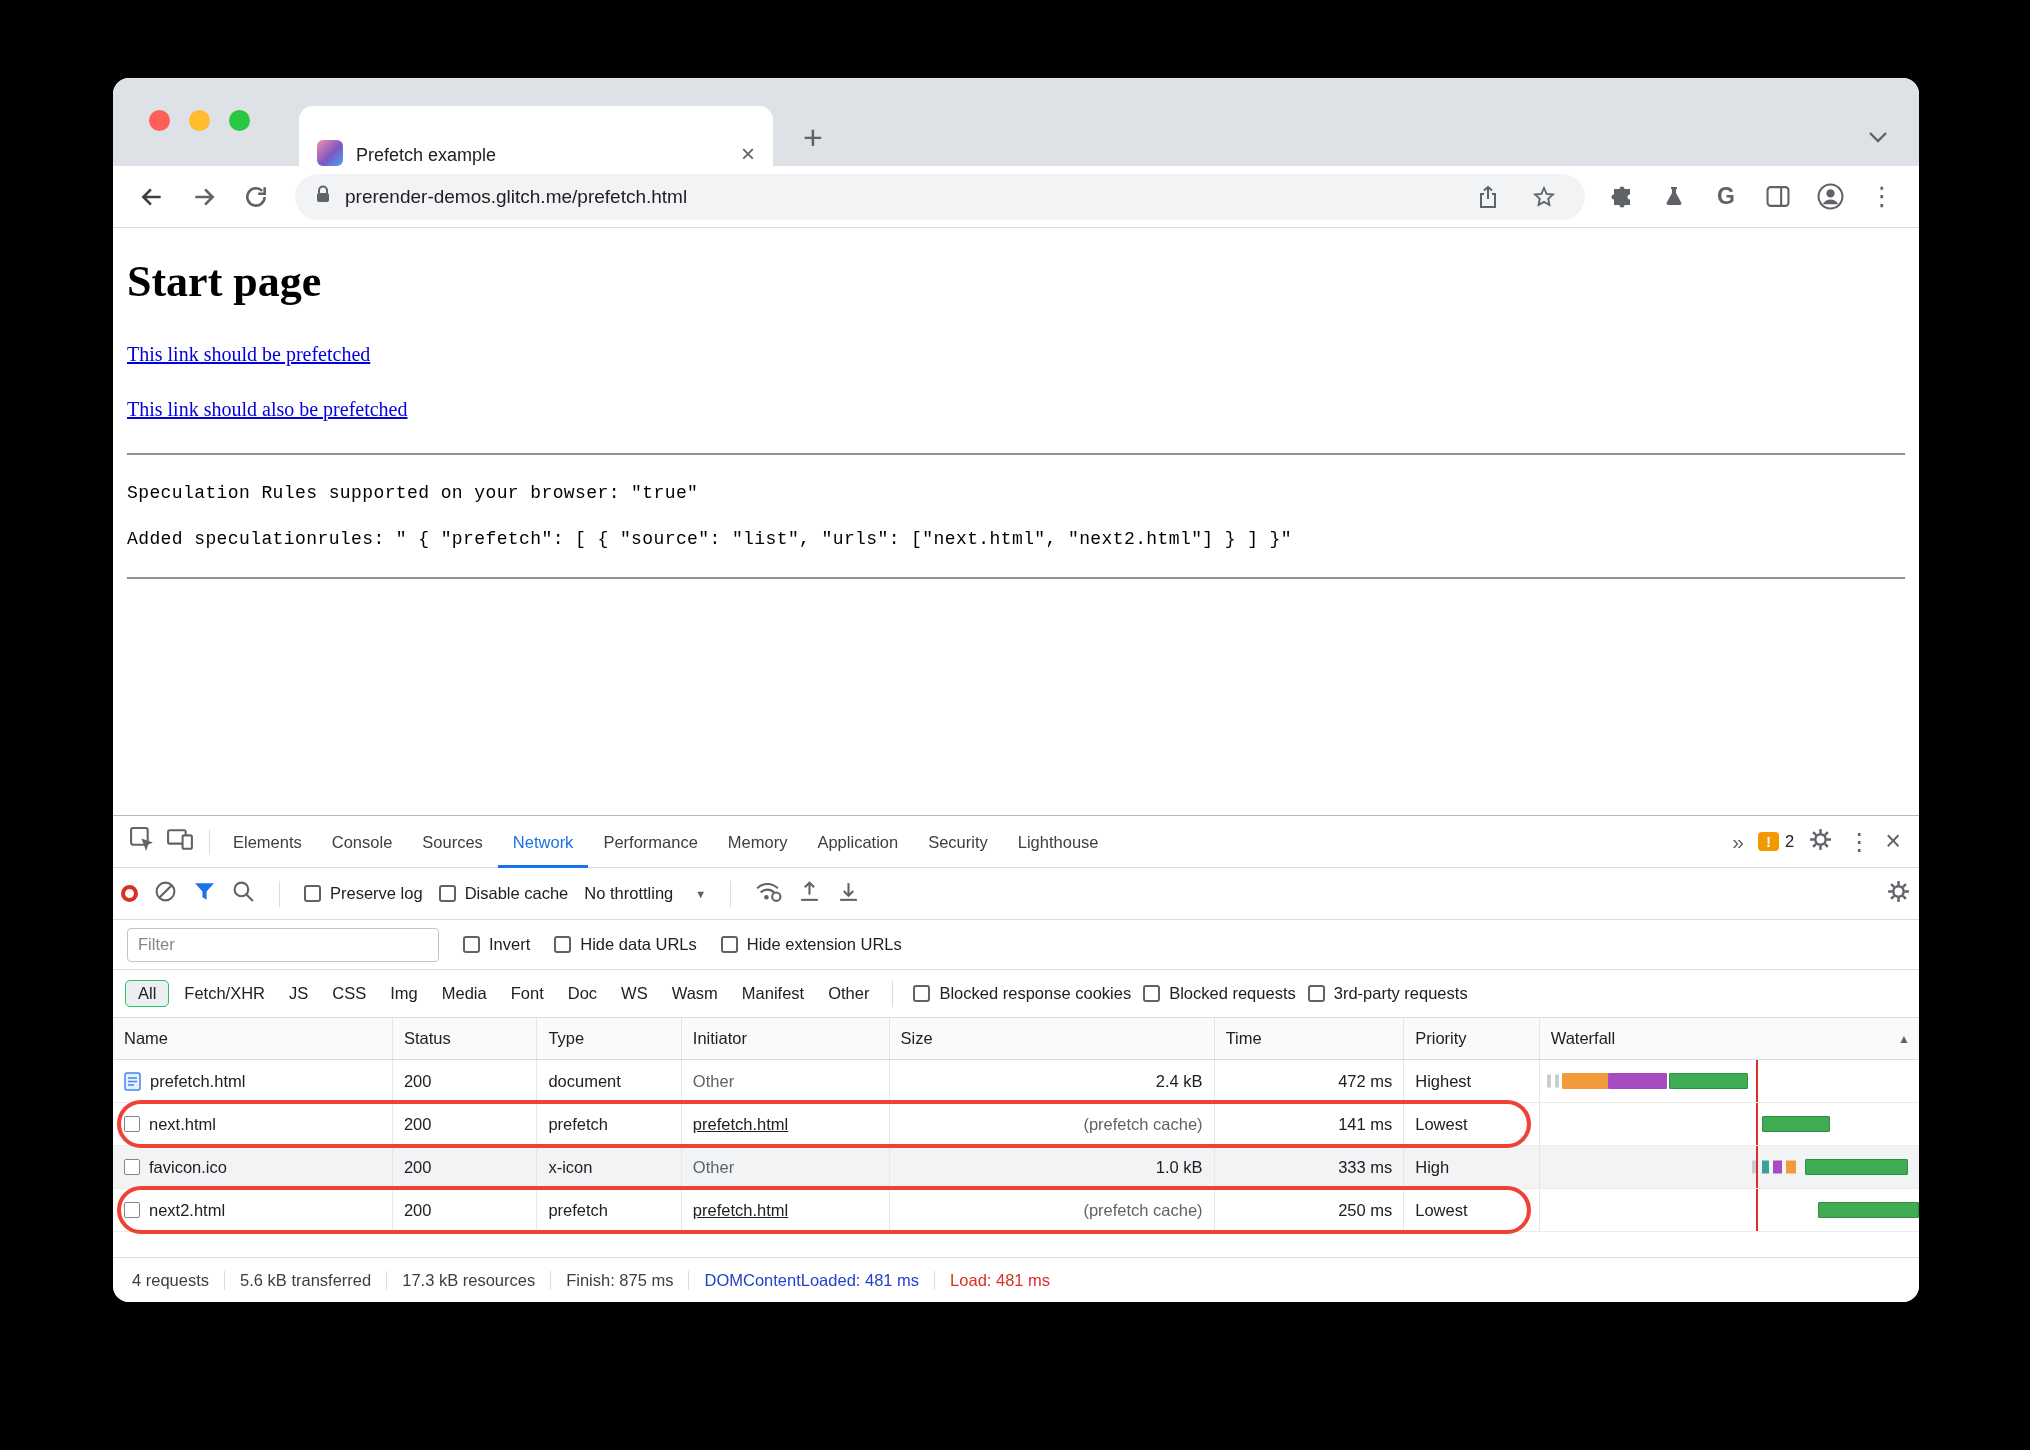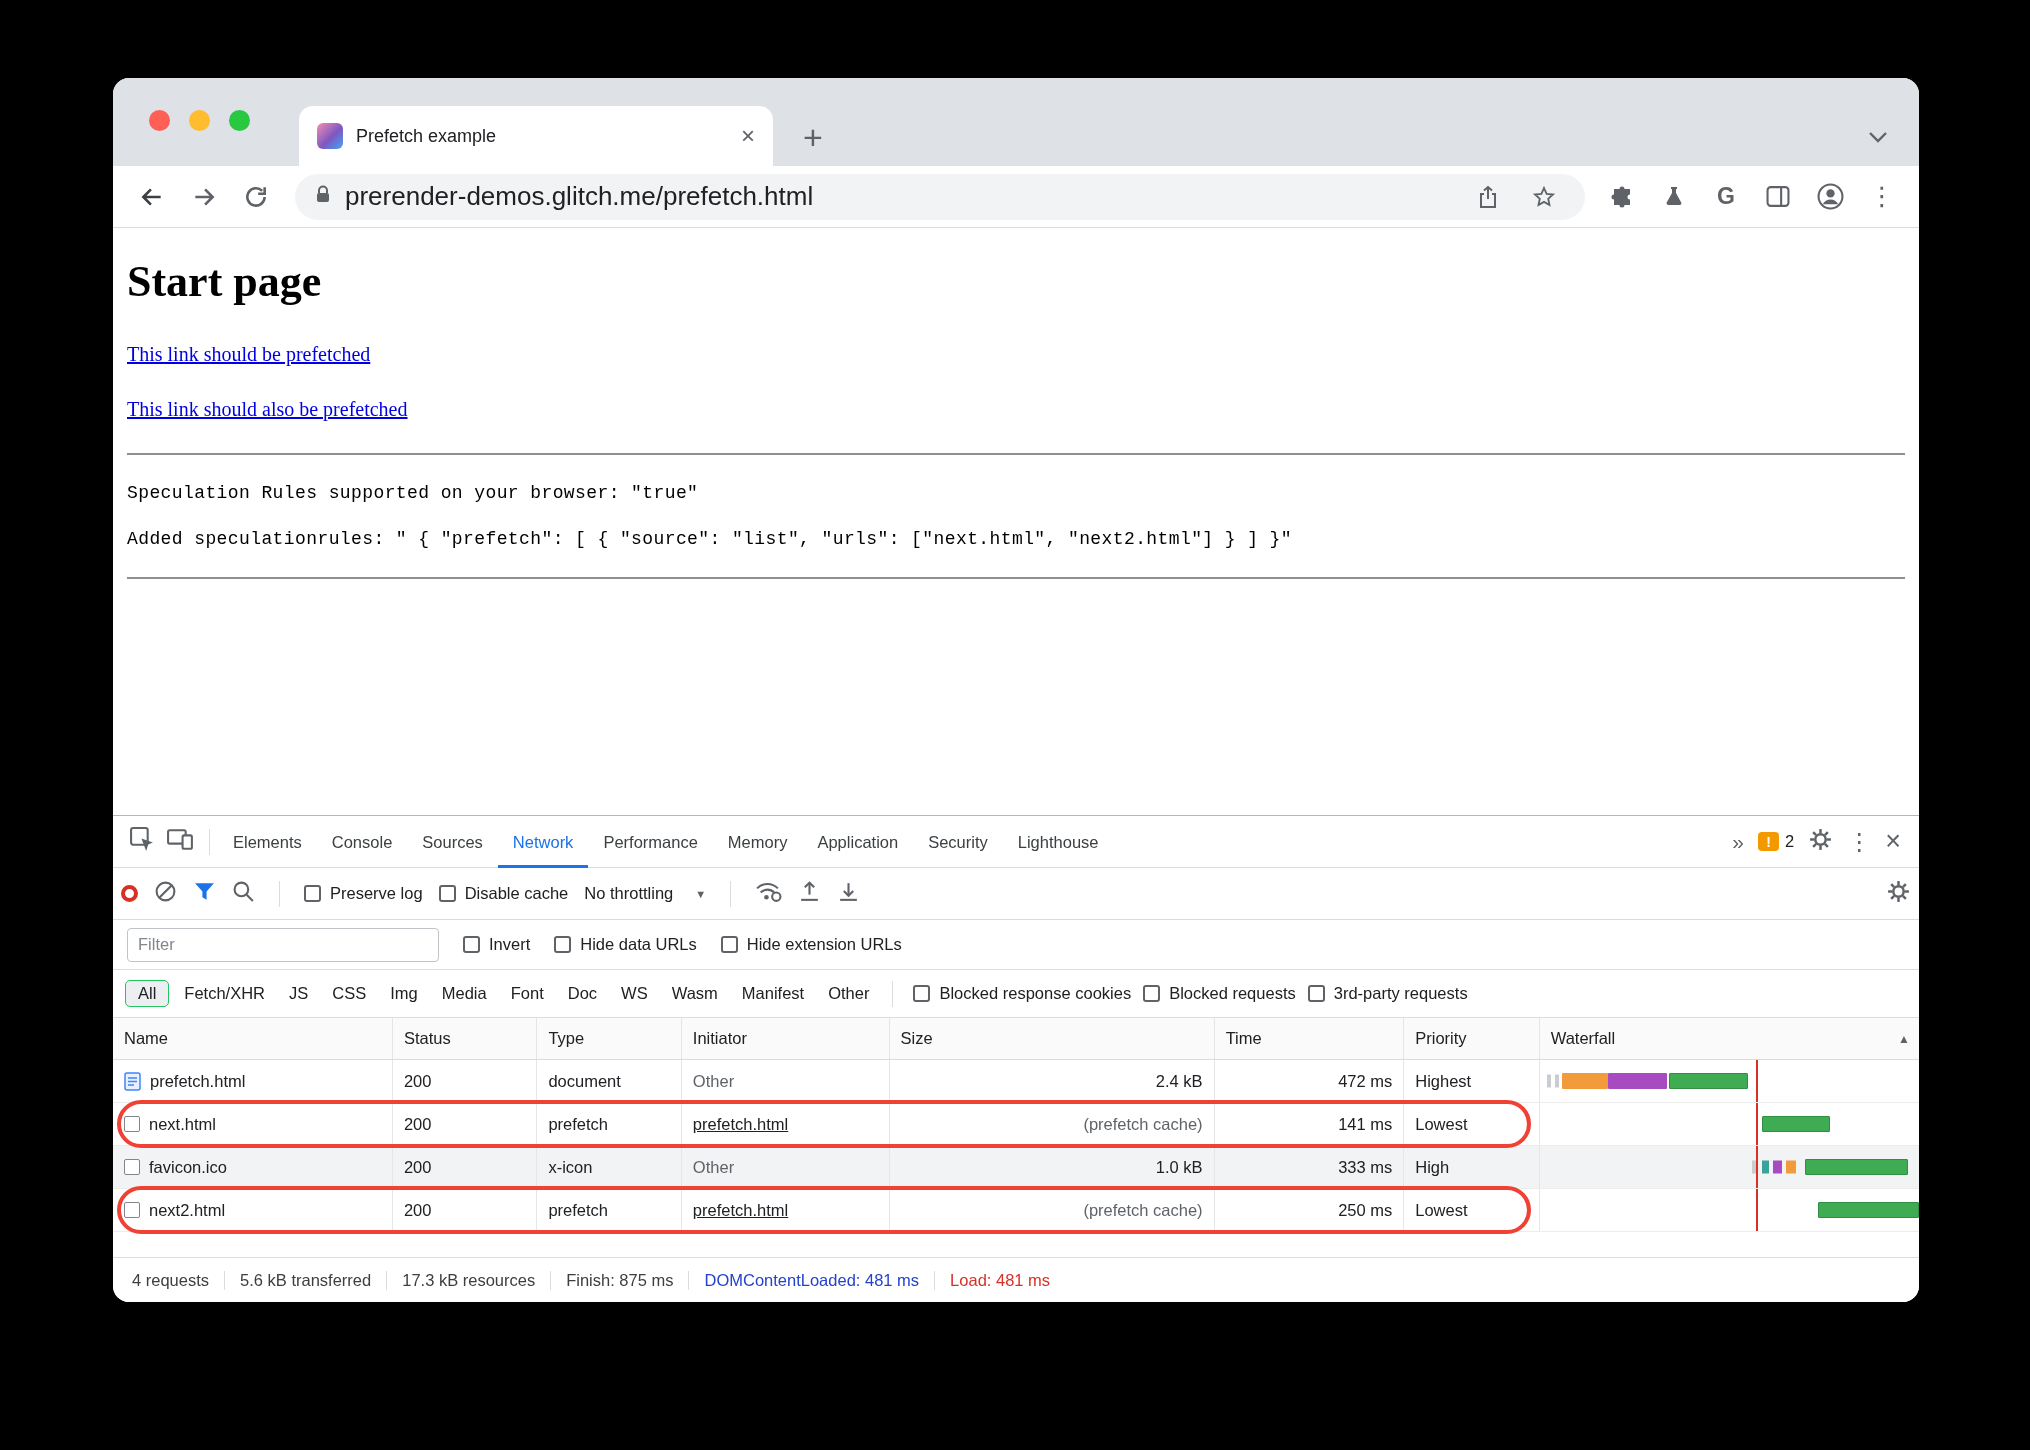--- a/index.html
+++ b/index.html
@@ -8,35 +8,35 @@
   .window { position:absolute; left:113px; top:78px; width:1806px; height:1224px; background:#fff;
             border-radius:16px; overflow:hidden; display:flex; flex-direction:column;
             box-shadow:0 24px 80px rgba(0,0,0,.6); }
 
   
   .tabstrip { position:relative; height:88px; background:#dee1e6; flex:0 0 auto; }
   .traffic { position:absolute; left:36px; top:32px; display:flex; gap:19px; }
   .tl { width:21px; height:21px; border-radius:50%; display:inline-block; }
   .tl.red { background:var(--traffic-red); } .tl.yellow { background:var(--traffic-yellow); } .tl.green { background:var(--traffic-green); }
   .tab { position:absolute; left:186px; bottom:0; width:474px; height:60px; background:#fff;
-         border-radius:14px 14px 0 0; display:flex; align-items:center; padding:7px 18px; gap:13px; }
+         border-radius:14px 14px 0 0; display:flex; align-items:flex-end; padding:0 18px; gap:13px; }
   .favicon { width:26px; height:26px; border-radius:6px; flex:0 0 auto;
              background:linear-gradient(135deg,#f48fb1 0%,#7e57c2 55%,#42a5f5 100%); }
   .tab-title { flex:1; font-size:18px; color:#202124; white-space:nowrap; overflow:hidden; }
   .tab-close { font-size:24px; color:#5f6368; line-height:1; cursor:default; }
   .newtab { position:absolute; left:690px; bottom:12px; font-size:34px; color:#5f6368; line-height:1; }
   .tabchevron { position:absolute; right:30px; bottom:18px; }
 
   
   .toolbar { height:62px; background:#fff; border-bottom:1px solid #dadce0; display:flex; align-items:center;
              padding:0 16px; gap:6px; flex:0 0 auto; }
   .navbtn { width:46px; height:46px; display:flex; align-items:center; justify-content:center; border-radius:50%; }
   .omnibox { flex:1; height:46px; background:#f1f3f4; border-radius:23px; display:flex; align-items:center;
              padding:0 20px; gap:14px; margin:0 10px; }
-  .url { flex:1; font-size:26px; color:#202124; white-space:nowrap; overflow:hidden; }
+  .url { flex:1; font-size:19px; color:#202124; white-space:nowrap; overflow:hidden; }
   .tb-icons { display:flex; align-items:center; gap:10px; }
   .tbico { width:42px; height:42px; display:flex; align-items:center; justify-content:center; }
   .g-letter { font-size:23px; font-weight:bold; color:#5f6368; }
   .kebab { font-size:26px; color:#5f6368; }
 
   
   .page { flex:1; background:#fff; overflow:hidden; padding:0 14px; font-family:"Liberation Serif","DejaVu Serif",serif; color:#000; }
   .page h1 { font-size:44px; font-weight:bold; margin:28px 0 36px; }
   .plink { margin:32px 0; }
   .plink a, .glitch a { color:#0000e0; text-decoration:underline; font-size:20px; }

